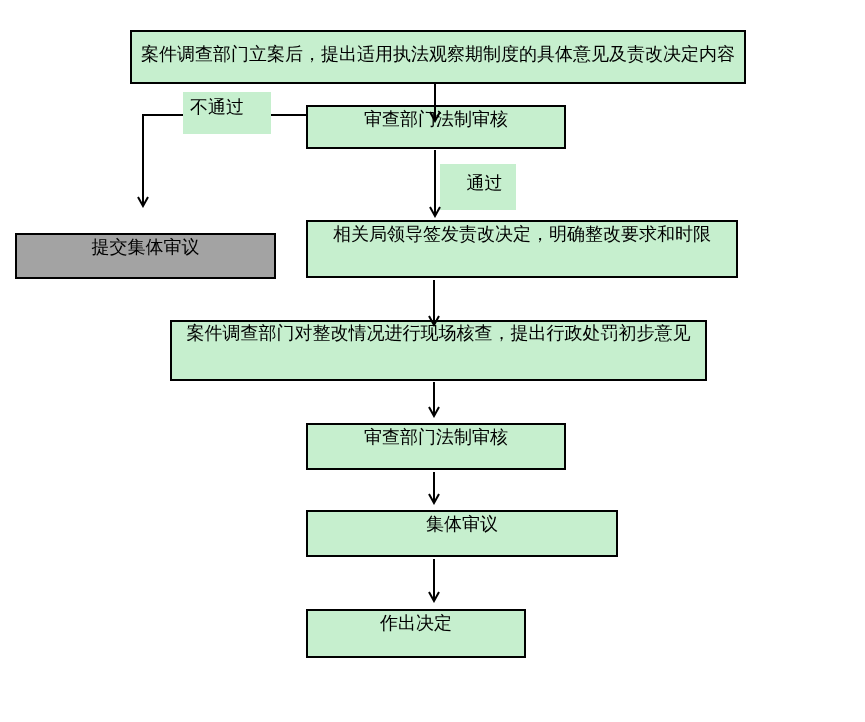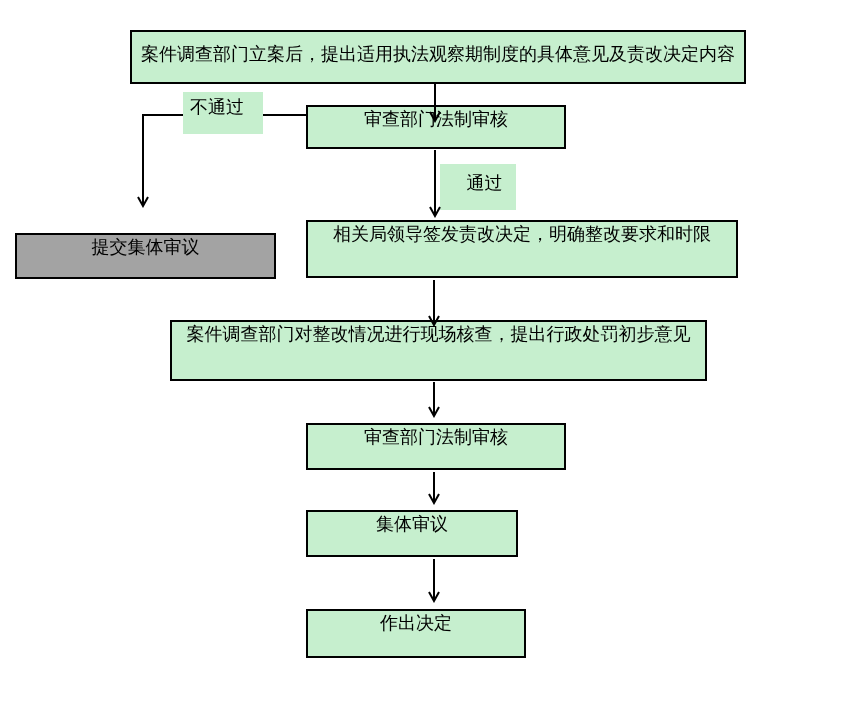--- a/index.html
+++ b/index.html
@@ -58,37 +58,37 @@
     <defs>
       <marker id="arrowA" viewBox="0 0 12 12" refX="10.5" refY="6" markerWidth="12" markerHeight="12" orient="auto" markerUnits="userSpaceOnUse">
         <path d="M1.5,1 L10.5,6 L1.5,11" fill="none" stroke="#000000" stroke-width="2"></path>
       </marker>
     </defs>
     <path class="conn" d="M306,115 L143,115 L143,206" marker-end="url(#arrowA)" stroke="#000000"></path>
   </svg>
 
   <div class="layer layer-mid" style="pointer-events:auto;">
 
-    <div class="edge-label fail" style="left: 183px; top: 92px; width: 80px; height: 42px; background: rgb(198, 239, 206); color: rgb(0, 0, 0);">不通过</div>
+    <div class="edge-label fail" style="left: 183px; top: 92px; width: 88px; height: 42px; background: rgb(198, 239, 206); color: rgb(0, 0, 0);">不通过</div>
 
     <div class="edge-label pass" style="left: 440px; top: 164px; width: 76px; height: 46px; background: rgb(198, 239, 206); color: rgb(0, 0, 0); text-align: center;">通过</div>
 
     <div class="node" style="left: 130px; top: 30px; width: 616px; height: 54px; padding-top: 11px; background: rgb(198, 239, 206); border-color: rgb(0, 0, 0); color: rgb(0, 0, 0); text-align: center;">案件调查部门立案后，提出适用执法观察期制度的具体意见及责改决定内容</div>
 
     <div class="node" style="left: 306px; top: 105px; width: 260px; height: 44px; background: rgb(198, 239, 206); border-color: rgb(0, 0, 0); color: rgb(0, 0, 0);">审查部门法制审核</div>
 
     <div class="node" style="left: 15px; top: 233px; width: 261px; height: 46px; background: #a3a3a3; border-color: rgb(0, 0, 0); color: rgb(0, 0, 0);">提交集体审议</div>
 
     <div class="node" style="left: 306px; top: 220px; width: 432px; height: 58px; background: rgb(198, 239, 206); border-color: rgb(0, 0, 0); color: rgb(0, 0, 0);">相关局领导签发责改决定，明确整改要求和时限</div>
 
-    <div class="node" style="left: 170px; top: 320px; width: 537px; height: 61px; background: rgb(198, 239, 206); border-color: rgb(0, 0, 0); color: rgb(0, 0, 0);">案件调查部门对整改情况进行现场核查，提出行政处罚初步意见</div>
+    <div class="node" style="left: 170px; top: 320px; width: 537px; height: 61px; background: rgb(198, 239, 206); border-color: rgb(0, 0, 0); color: rgb(0, 0, 0); font-family: Liberation Serif, serif;">案件调查部门对整改情况进行现场核查，提出行政处罚初步意见</div>
 
     <div class="node" style="left: 306px; top: 423px; width: 260px; height: 47px; background: rgb(198, 239, 206); border-color: rgb(0, 0, 0); color: rgb(0, 0, 0);">审查部门法制审核</div>
 
-    <div class="node" style="left: 306px; top: 510px; width: 212px; height: 47px; background: rgb(198, 239, 206); border-color: rgb(0, 0, 0); color: rgb(0, 0, 0);">集体审议</div>
+    <div class="node" style="left: 306px; top: 510px; width: 312px; height: 47px; background: rgb(198, 239, 206); border-color: rgb(0, 0, 0); color: rgb(0, 0, 0);">集体审议</div>
 
     <div class="node" style="left: 306px; top: 609px; width: 220px; height: 49px; background: rgb(198, 239, 206); border-color: rgb(0, 0, 0); color: #000000;">作出决定</div>
   </div>
 
   <svg class="layer layer-over" width="865" height="722" viewBox="0 0 865 722" xmlns="http://www.w3.org/2000/svg">
     <defs>
       <marker id="arrowB" viewBox="0 0 12 12" refX="10.5" refY="6" markerWidth="12" markerHeight="12" orient="auto" markerUnits="userSpaceOnUse">
         <path d="M1.5,1 L10.5,6 L1.5,11" fill="none" stroke="#000000" stroke-width="2"></path>
       </marker>
     </defs>

